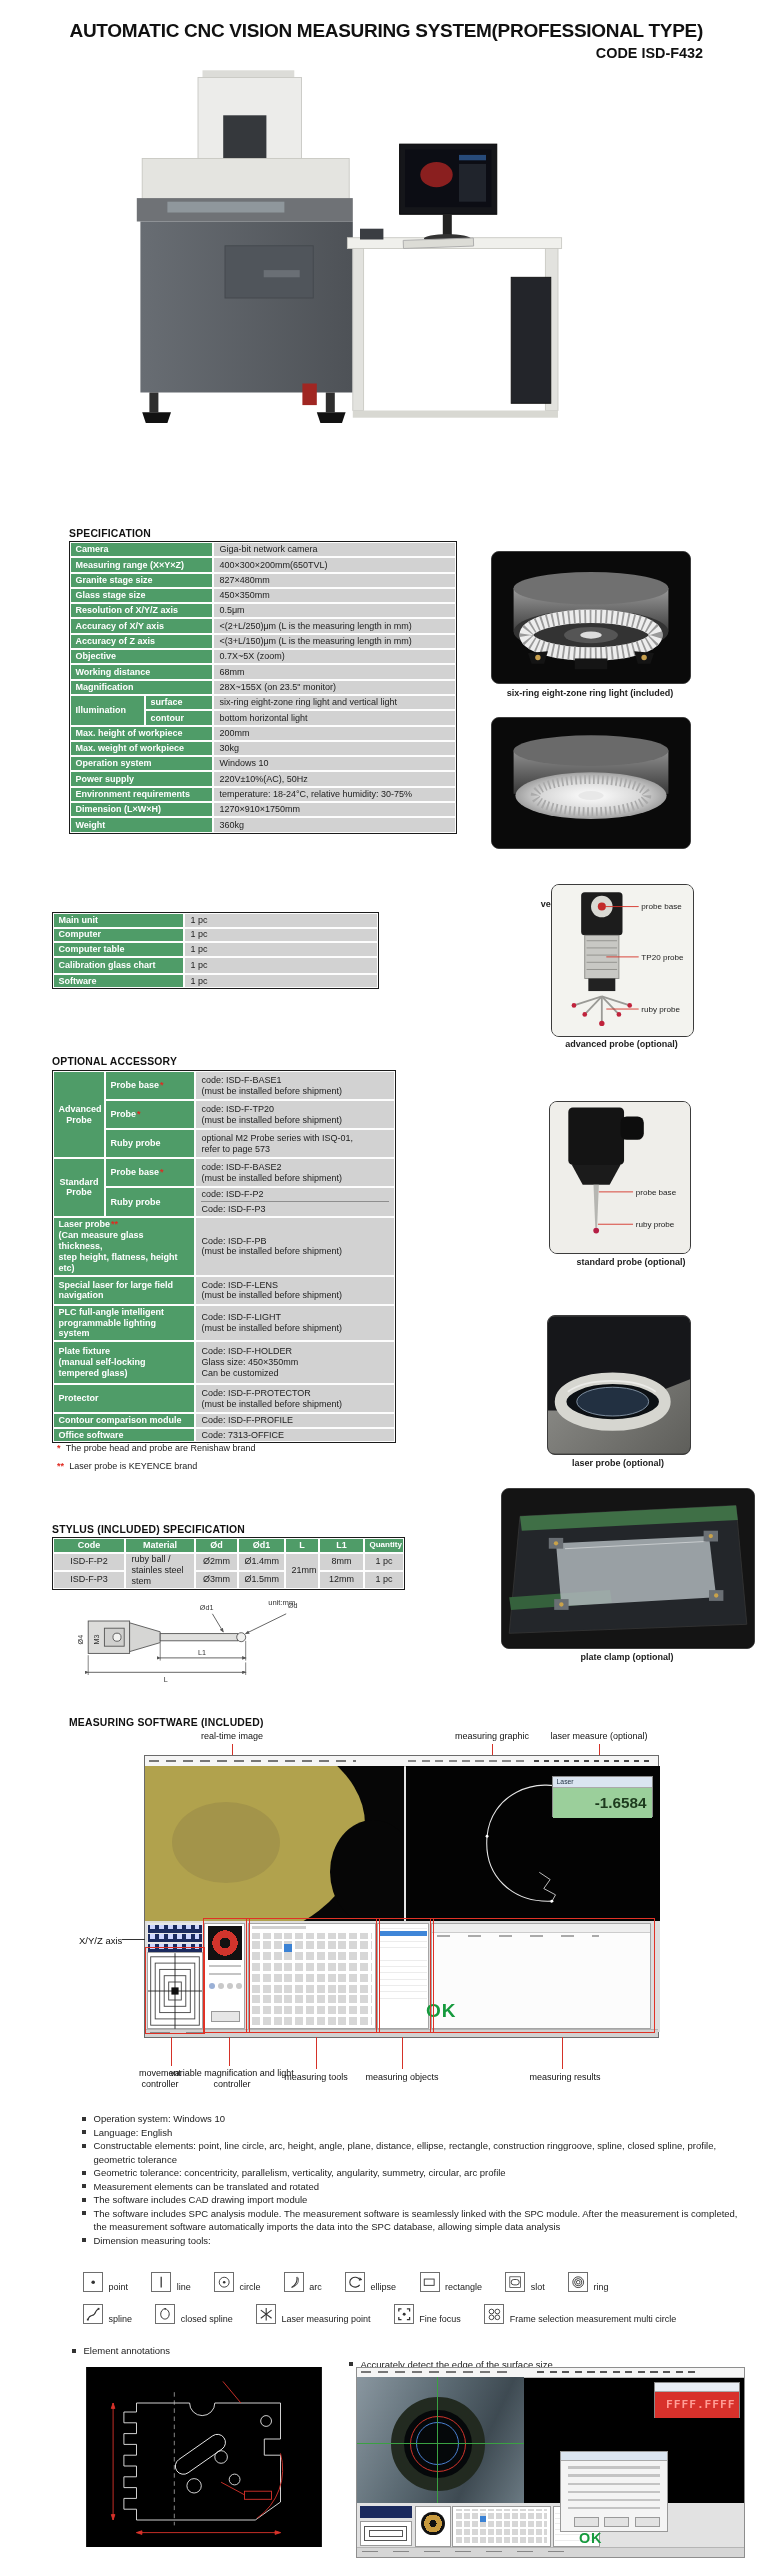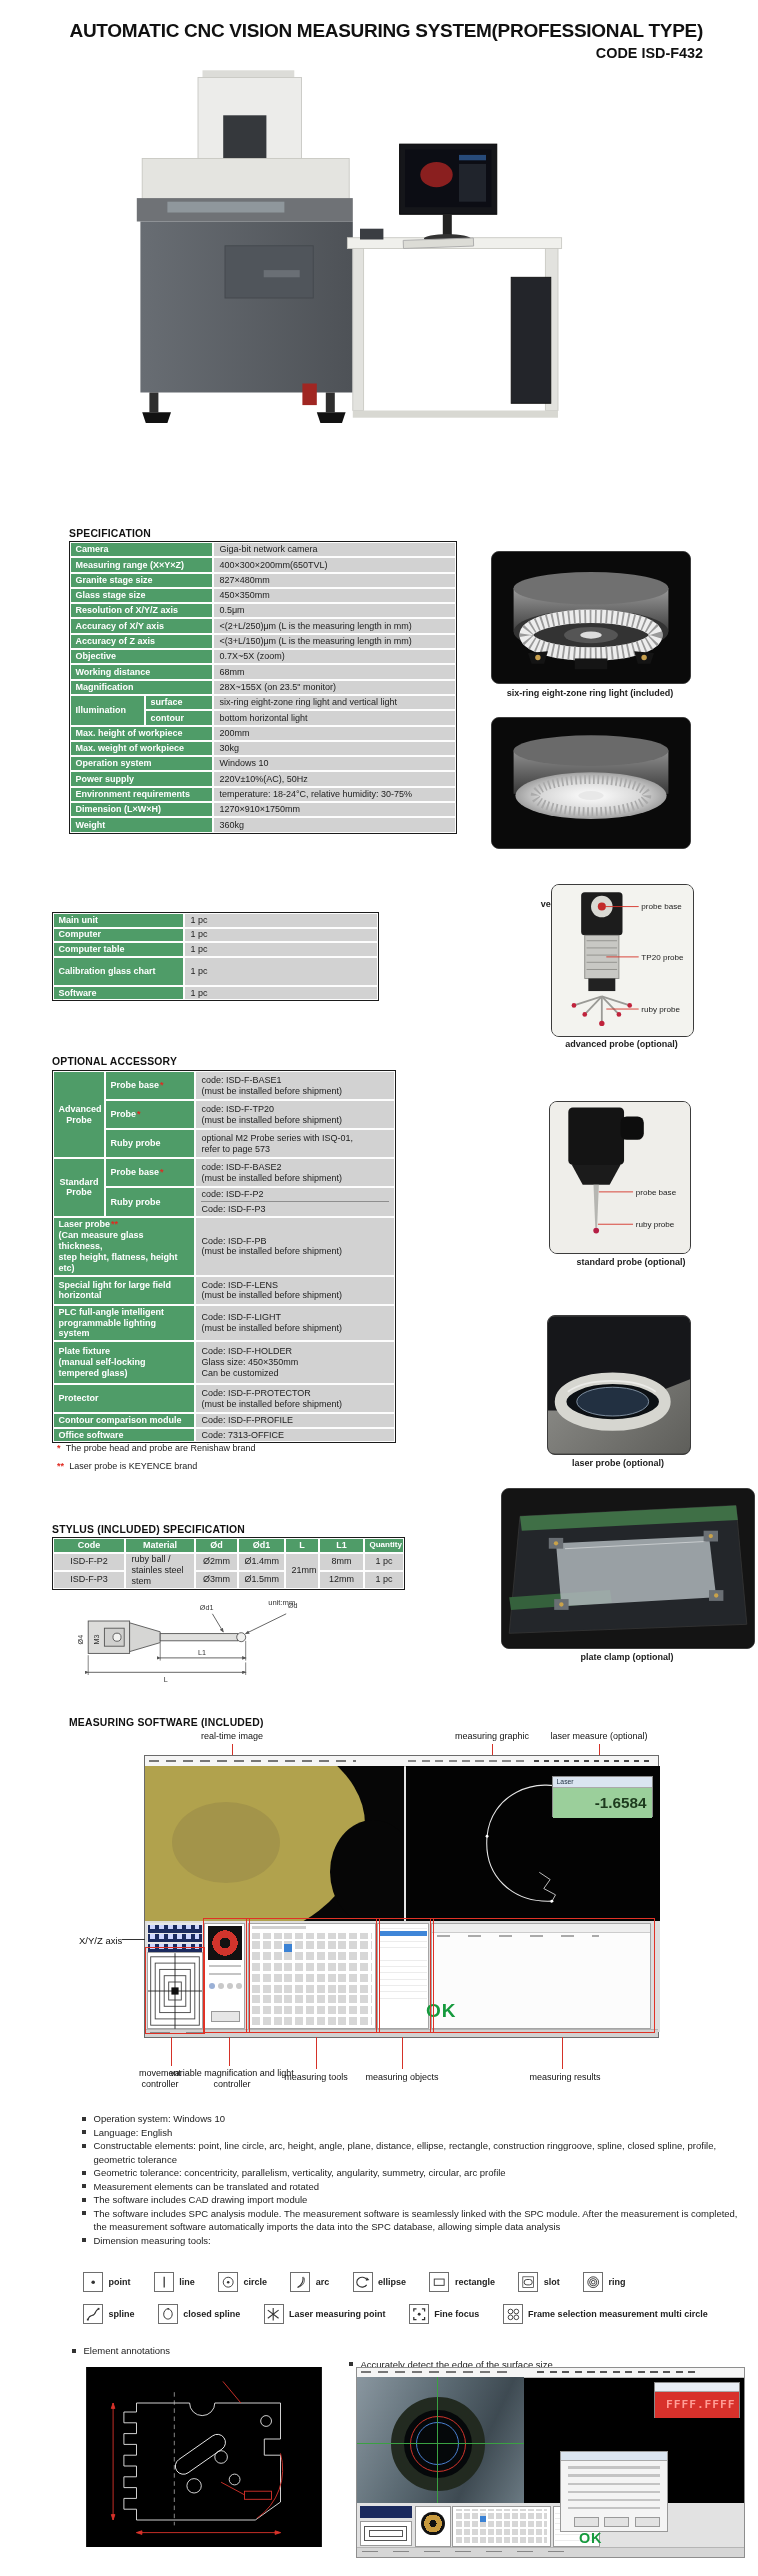--- a/index.html
+++ b/index.html
@@ -59,21 +59,21 @@
   .alarm{position:absolute;left:297px;top:14.4px;width:86px;height:36px;background:#fff;border:0.9px solid #888;box-sizing:border-box;}
   .alarm-title{height:8px;background:#e8edf4;border-bottom:0.9px solid #aaa;}
   .alarm-val{height:26px;background:#d8312b;color:#ff9d96;font-family:"DejaVu Sans Mono",monospace;font-weight:bold;font-size:11.3px;line-height:26px;text-align:right;padding-right:3.6px;letter-spacing:0.9px;}
   .dlg{position:absolute;left:203px;top:83px;width:106px;height:79px;background:#f4f4f4;border:0.9px solid #999;}
   .dlg-row{height:2.7px;margin:5.4px 7.2px 0 7.2px;background:#c4c4c4;}
   .dlg-btn{position:absolute;bottom:3.6px;width:23.4px;height:8px;background:#e2e2e2;border:0.9px solid #9a9a9a;}
   .mini-strip{position:absolute;left:0;top:135px;width:389px;height:47px;background:#e2e2e2;}
   .edge-status{position:absolute;left:0;bottom:0;width:100%;height:9px;background:#d6d6d6;border-top:0.9px solid #b5b5b5;}
   
   .toolrow{position:absolute;display:flex;align-items:center;}
-  .tool{display:inline-flex;align-items:center;margin-right:23.4px;font-weight:bold;}
+  .tool{display:inline-flex;align-items:flex-end;margin-right:23.4px;}
   .tbox{width:18px;height:18px;border:0.9px solid #6e6e6e;background:#fff;display:flex;align-items:center;justify-content:center;flex:none;}
   .tlabel{font-size:9px;color:#222;margin-left:5.4px;white-space:nowrap;}
 </style>
 </head>
 <body>
 
 <div class="page">
 
   <div class="abs" style="left:59px;top:20px;width:644px;text-align:right;">
     <div class="title1">AUTOMATIC CNC VISION MEASURING SYSTEM(PROFESSIONAL TYPE)</div>
@@ -272,21 +272,21 @@
             <td class="v">1 pc</td>
           </tr>
       <tr style="height:14.4px">
             <td class="g">Computer</td>
             <td class="v">1 pc</td>
           </tr>
       <tr style="height:14.4px">
             <td class="g">Computer table</td>
             <td class="v">1 pc</td>
           </tr>
-      <tr style="height:29px">
+      <tr style="height:17px">
             <td class="g">Calibration glass chart</td>
             <td class="v">1 pc</td>
           </tr>
       <tr style="height:14.4px">
             <td class="g">Software</td>
             <td class="v">1 pc</td>
           </tr>
     </tbody>
       </table>
   </div>
@@ -378,22 +378,22 @@
               <span class="ln">step height, flatness, height</span>
               <span class="ln">etc)</span>
             </td>
         <td class="v">
               <span class="ln">Code: ISD-F-PB</span>
               <span class="ln">(must be installed before shipment)</span>
             </td>
       </tr>
       <tr style="height:29px">
         <td class="g" colspan="2">
-              <span class="ln">Special light for large field</span>
-              <span class="ln">horizontal</span>
+              <span class="ln">Special laser for large field</span>
+              <span class="ln">navigation</span>
             </td>
         <td class="v">
               <span class="ln">Code: ISD-F-LENS</span>
               <span class="ln">(must be installed before shipment)</span>
             </td>
       </tr>
       <tr style="height:29px">
         <td class="g" colspan="2">
               <span class="ln">PLC full-angle intelligent</span>
               <span class="ln">programmable lighting system</span>

